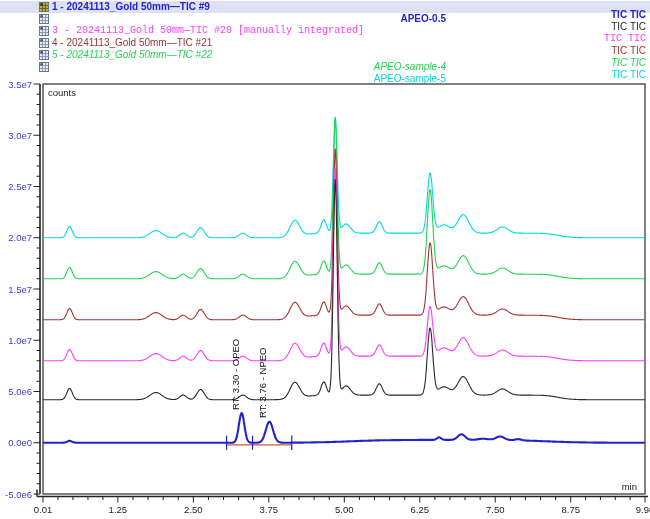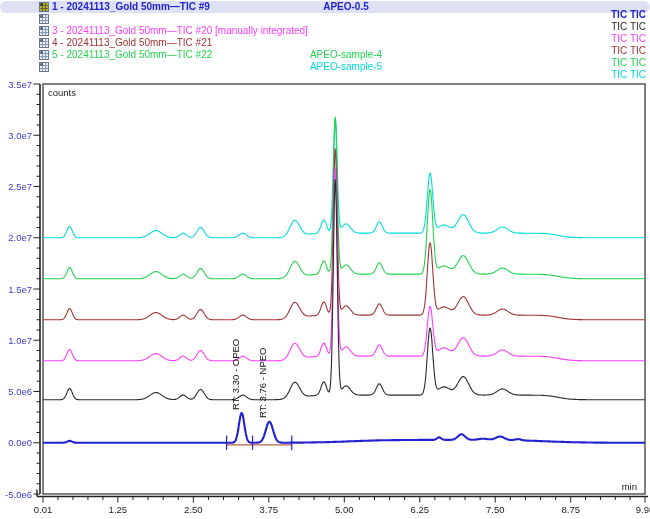--- a/index.html
+++ b/index.html
@@ -6,24 +6,24 @@
   body{
     width:650px;height:519px;position:relative;overflow:hidden;
     background:#ffffff;font-family:"Liberation Sans",sans-serif;
   }
   .legend{position:absolute;top:1px;left:0;width:650px;}
   .legend-row{
     position:relative;height:12px;line-height:12px;font-size:10px;
     white-space:nowrap;
   }
   .legend-row.highlight{background:#dde1f3;}
-  .legend-row.bold{font-weight:bold;border-radius:6px;}
+  .legend-row.bold{font-weight:bold;}
   .lr-icon{position:absolute;left:39px;top:0px;width:10px;height:11px;}
   .lr-name{position:absolute;left:52px;top:0;}
-  .lr-sample{position:absolute;left:246px;width:200px;text-align:center;top:0;}
+  .lr-sample{position:absolute;left:246px;width:200px;text-align:right;top:12px;}
   .lr-signal{position:absolute;right:4px;top:8px;}
   #chart-svg{position:absolute;left:0;top:0;}
   #chart-svg text{font-family:"Liberation Sans",sans-serif;}
 </style>
 </head>
 <body>
 
 <div class="legend">
     <div class="legend-row highlight bold" style="color: rgb(35, 35, 207);">
     <svg class="lr-icon" viewBox="0 0 10 11" width="10" height="11">
@@ -37,40 +37,40 @@
   </div>
     <div class="legend-row" style="color: rgb(38, 38, 38);">
     <svg class="lr-icon" viewBox="0 0 10 11" width="10" height="11">
       <rect class="ic-body" x="0.5" y="1.5" width="9" height="9" fill="#e8ecf2" stroke="#667788" stroke-width="1"></rect>
       <path class="ic-grid" d="M1 4.5 H9 M1 7.5 H9 M3.5 2 V10 M6.5 2 V10" stroke="#8898b8" stroke-width="1" fill="none"></path>
       <circle class="ic-pin" cx="2.6" cy="3.4" r="1.4" fill="#556"></circle>
     </svg>
     <span class="lr-sample"></span>
     <span class="lr-signal">TIC TIC</span>
   </div>
-    <div class="legend-row" style="color: rgb(255, 61, 255);">
+    <div class="legend-row" style="color: rgb(255, 61, 255); font-family: Liberation Mono, monospace;">
     <svg class="lr-icon" viewBox="0 0 10 11" width="10" height="11">
       <rect class="ic-body" x="0.5" y="1.5" width="9" height="9" fill="#e8ecf2" stroke="#667788" stroke-width="1"></rect>
       <path class="ic-grid" d="M1 4.5 H9 M1 7.5 H9 M3.5 2 V10 M6.5 2 V10" stroke="#8898b8" stroke-width="1" fill="none"></path>
       <circle class="ic-pin" cx="2.6" cy="3.4" r="1.4" fill="#556"></circle>
     </svg>
     <span class="lr-name">3 - 20241113_Gold 50mm—TIC #20 [manually integrated]</span>
     <span class="lr-sample"></span>
     <span class="lr-signal">TIC TIC</span>
   </div>
     <div class="legend-row" style="color: rgb(160, 52, 50);">
     <svg class="lr-icon" viewBox="0 0 10 11" width="10" height="11">
       <rect class="ic-body" x="0.5" y="1.5" width="9" height="9" fill="#e8ecf2" stroke="#667788" stroke-width="1"></rect>
       <path class="ic-grid" d="M1 4.5 H9 M1 7.5 H9 M3.5 2 V10 M6.5 2 V10" stroke="#8898b8" stroke-width="1" fill="none"></path>
       <circle class="ic-pin" cx="2.6" cy="3.4" r="1.4" fill="#556"></circle>
     </svg>
     <span class="lr-name">4 - 20241113_Gold 50mm—TIC #21</span>
     <span class="lr-signal">TIC TIC</span>
   </div>
-    <div class="legend-row" style="color: rgb(34, 212, 78);">
+    <div class="legend-row" style="color: rgb(34, 212, 78); font-style: italic;">
     <svg class="lr-icon" viewBox="0 0 10 11" width="10" height="11">
       <rect class="ic-body" x="0.5" y="1.5" width="9" height="9" fill="#e8ecf2" stroke="#667788" stroke-width="1"></rect>
       <path class="ic-grid" d="M1 4.5 H9 M1 7.5 H9 M3.5 2 V10 M6.5 2 V10" stroke="#8898b8" stroke-width="1" fill="none"></path>
       <circle class="ic-pin" cx="2.6" cy="3.4" r="1.4" fill="#556"></circle>
     </svg>
     <span class="lr-name">5 - 20241113_Gold 50mm—TIC #22</span>
     <span class="lr-sample">APEO-sample-4</span>
     <span class="lr-signal">TIC TIC</span>
   </div>
     <div class="legend-row" style="color: rgb(0, 219, 219);">

